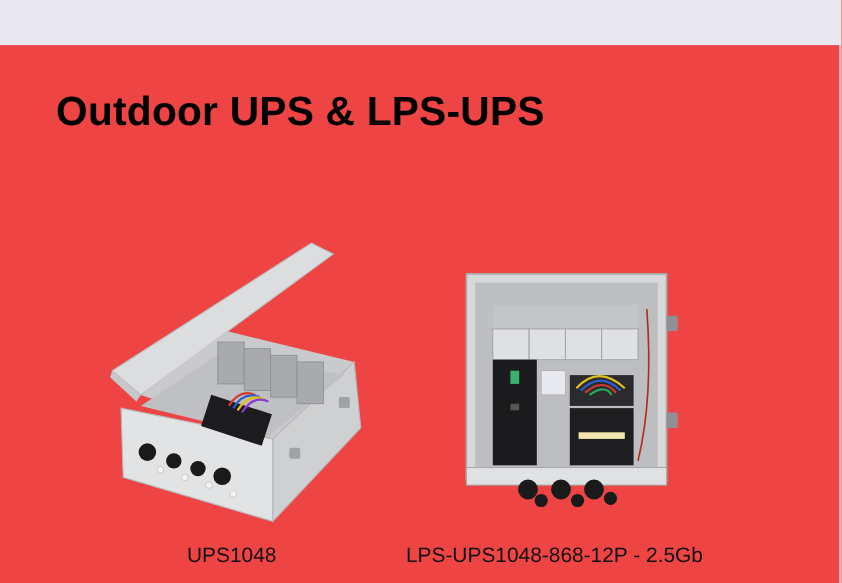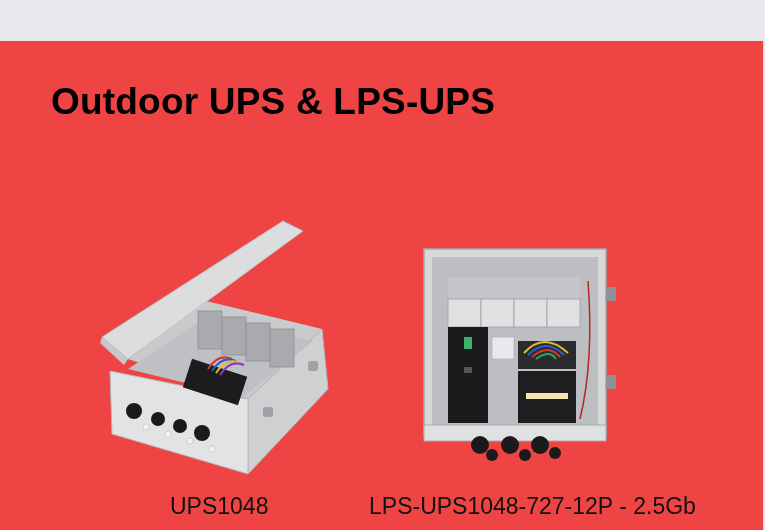--- a/index.html
+++ b/index.html
@@ -23,21 +23,21 @@
     font-size: 37px; line-height: 43px; font-weight: bold;
     color: #000;
     letter-spacing: 0.2px;
   }
   .title span { display: block; }
   .photo { position: absolute; }
   .photo-left { left: 98px; top: 178px; width: 240px; height: 262px; }
   .photo-right { left: 410px; top: 200px; width: 222px; height: 222px; }
   .caption {
     position: absolute; top: 455px;
-    font-size: 23px; color: #111; margin: 0; line-height: 20px;
+    font-size: 19px; color: #111; margin: 0; line-height: 20px;
   }
   .caption-left { left: 170px; }
   .caption-right { left: 369px; }
 </style>
 </head>
 <body>
 
 <div class="slide">
 
   <h1 class="title">
@@ -134,15 +134,15 @@
         <circle cx="100" cy="204" r="9"></circle>
         <circle cx="130" cy="204" r="9"></circle>
         <circle cx="82" cy="214" r="6"></circle>
         <circle cx="115" cy="214" r="6"></circle>
         <circle cx="145" cy="212" r="6"></circle>
       </g>
     </svg>
   </div>
 
   <p class="caption caption-left">UPS1048</p>
-  <p class="caption caption-right">LPS-UPS1048-727-12P - 2.5Gb</p>
+  <p class="caption caption-right">LPS-UPS1048-868-12P - 2.5Gb</p>
 
 </div>
 
 </body></html>

